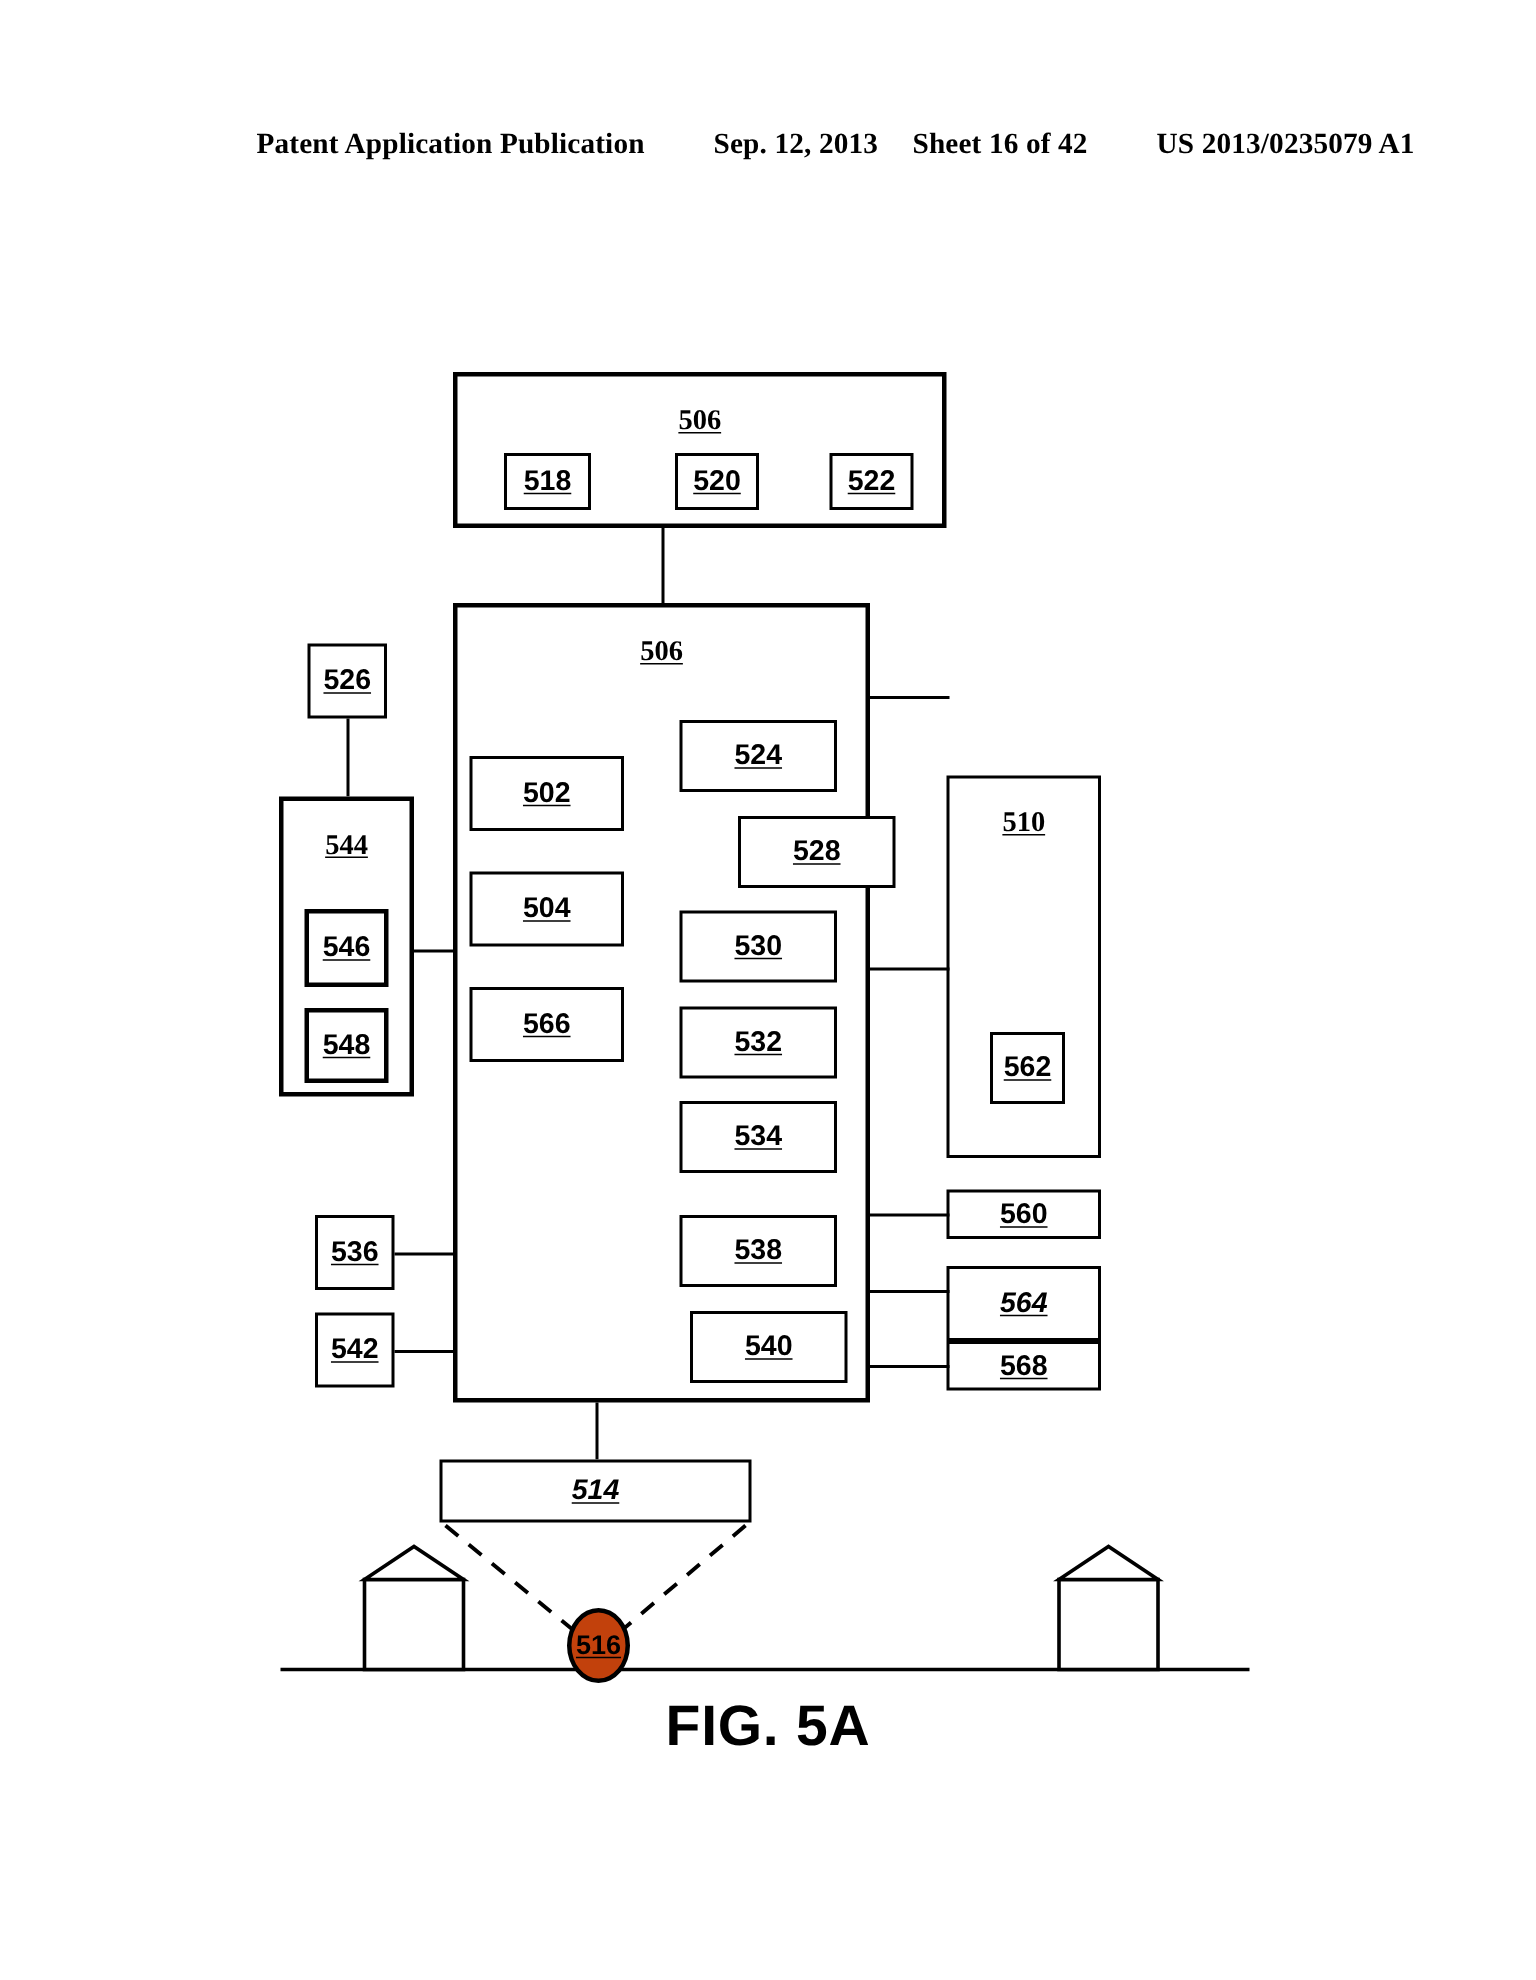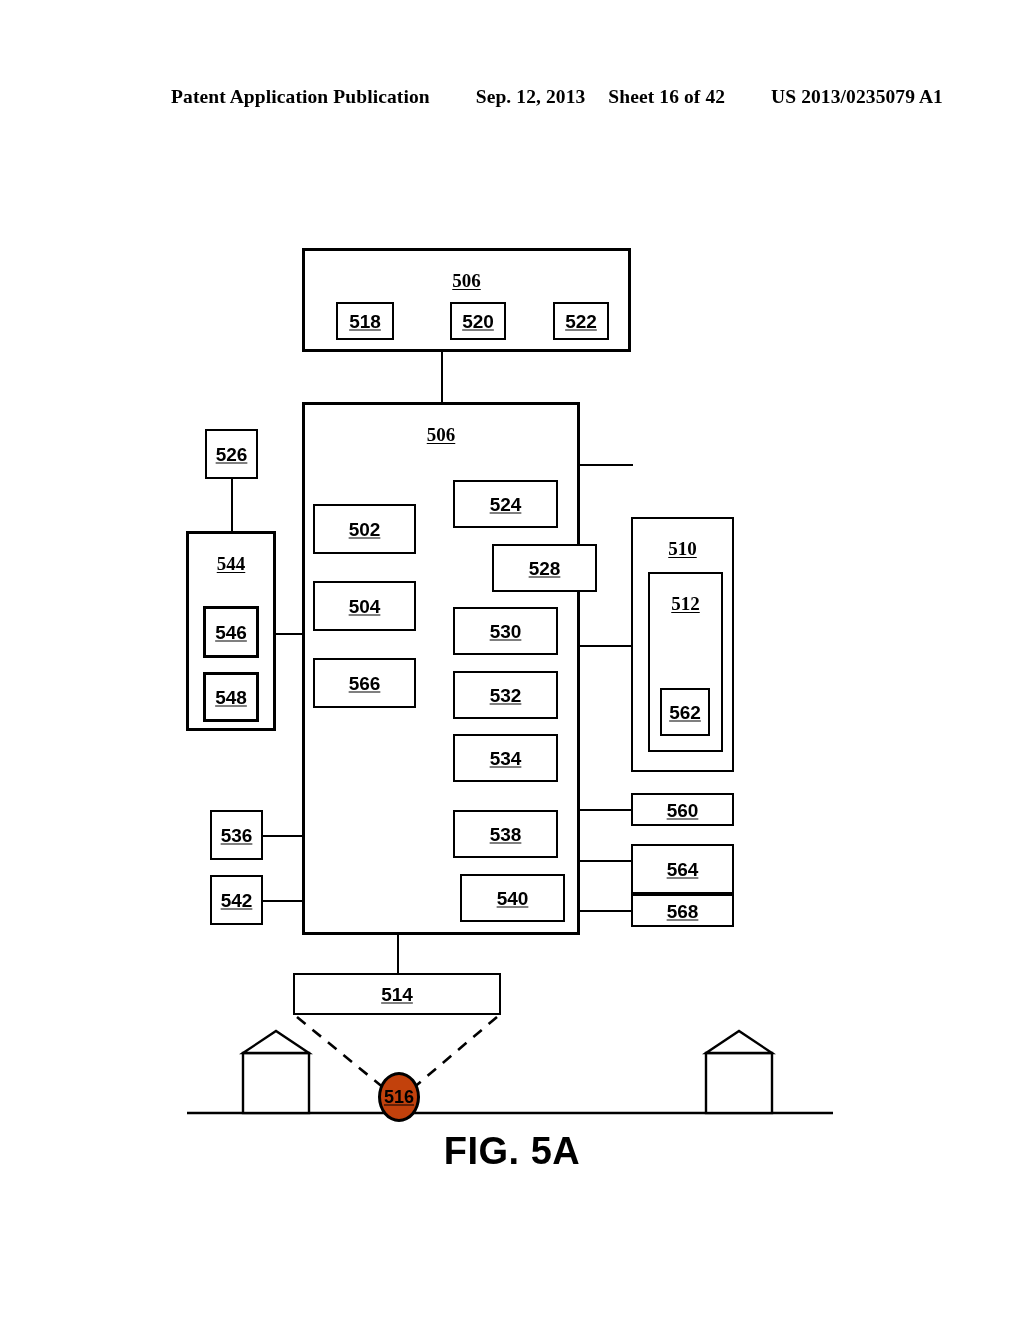--- a/index.html
+++ b/index.html
@@ -229,45 +229,42 @@
   <div class="box thin" style="left:210px; top:875px; width:53px; height:50px;">
     <span class="ref-in">542</span>
   </div>
   <div class="line-h" style="left:263px; top:900px; width:41px;"></div>
 
   <div class="line-h" style="left:578px; top:464px; width:55px;"></div>
 
   <div class="box thin" style="left:631px; top:517px; width:103px; height:255px;">
     <span class="ref-top">510</span>
   </div>
-  <div class="box thin" style="left:648px; top:572px; width:75px; height:180px;">
-    <span class="ref-top">512</span>
-  </div>
   <div class="box thin" style="left:660px; top:688px; width:50px; height:48px;">
     <span class="ref-in">562</span>
   </div>
   <div class="line-h" style="left:578px; top:645px; width:55px;"></div>
 
   <div class="box thin" style="left:631px; top:793px; width:103px; height:33px;">
     <span class="ref-in">560</span>
   </div>
   <div class="line-h" style="left:578px; top:809px; width:55px;"></div>
 
-  <div class="box thin" style="left:631px; top:844px; width:103px; height:50px;">
+  <div class="box thin" style="left:631px; top:844px; width:103px; height:50px;font-style:italic;">
     <span class="ref-in">564</span>
   </div>
   <div class="line-h" style="left:578px; top:860px; width:55px;"></div>
 
   <div class="box thin" style="left:631px; top:894px; width:103px; height:33px;">
     <span class="ref-in">568</span>
   </div>
   <div class="line-h" style="left:578px; top:910px; width:55px;"></div>
 
   <div class="line-v" style="left:397px; top:935px; height:38px;"></div>
-  <div class="box thin" style="left:293px; top:973px; width:208px; height:42px;">
+  <div class="box thin" style="left:293px; top:973px; width:208px; height:42px;font-style:italic;">
     <span class="ref-in">514</span>
   </div>
 
   <svg class="overlay" viewBox="0 0 1024 1320">
 
     <line x1="297" y1="1017" x2="385" y2="1089" stroke="#000000" stroke-width="2.6" stroke-dasharray="11,9"></line>
     <line x1="497" y1="1017" x2="412" y2="1089" stroke="#000000" stroke-width="2.6" stroke-dasharray="11,9"></line>
 
     <line x1="187" y1="1113" x2="833" y2="1113" stroke="#000000" stroke-width="2.4"></line>
 

